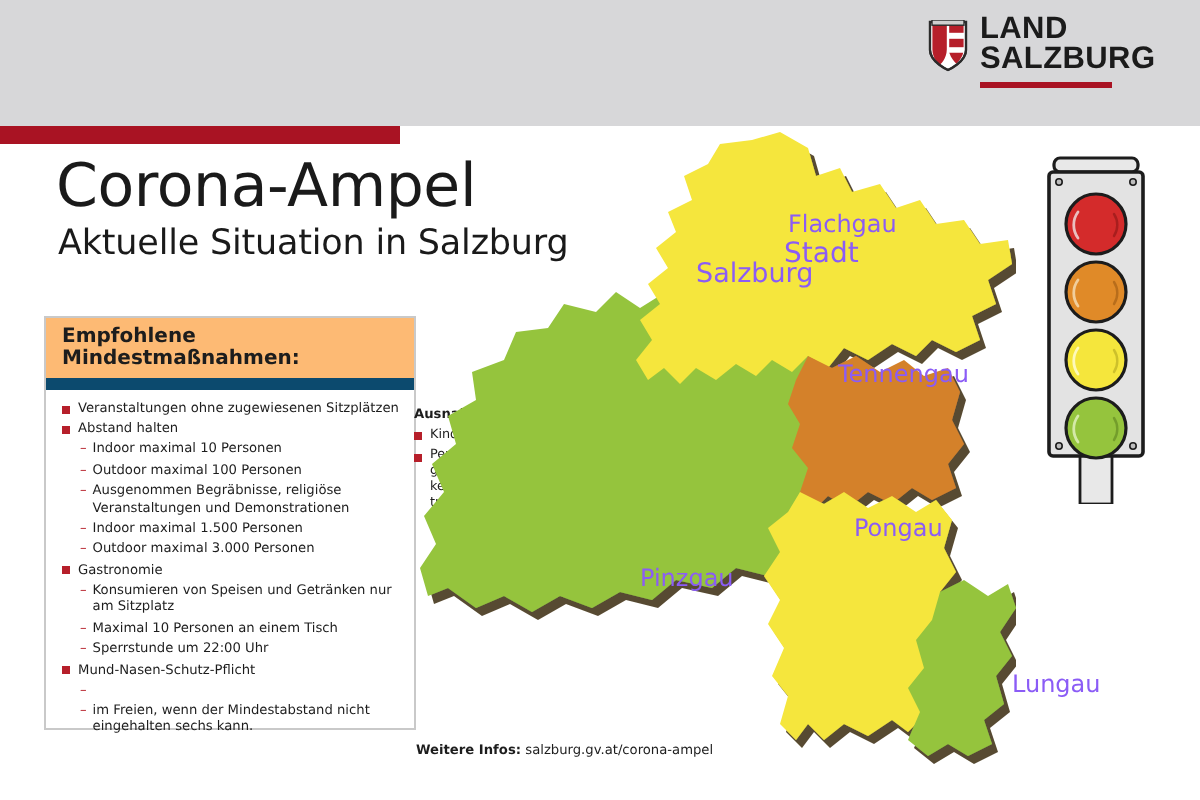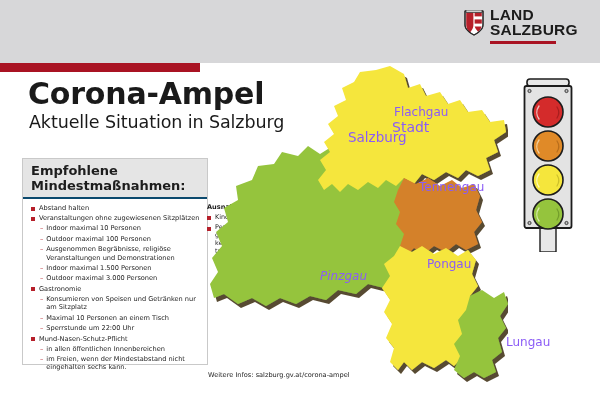--- a/index.html
+++ b/index.html
@@ -20,35 +20,35 @@
   .logo-text{display:flex;flex-direction:column;line-height:0.96;}
   .logo-text .l1,.logo-text .l2{
     font-family:"Liberation Sans","DejaVu Sans",sans-serif;
     font-size:15.5px;font-weight:700;color:#1b1b1b;letter-spacing:.2px;
   }
   .logo-underline{width:66px;height:3px;background:#a91323;margin-top:3px;}
 
   
   .title{
     position:absolute;left:28px;top:76px;
-    font-size:30px;font-weight:700;color:#1a1a1a;letter-spacing:-0.2px;white-space:nowrap;
+    font-size:30px;font-weight:400;color:#1a1a1a;letter-spacing:-0.2px;white-space:nowrap;
   }
   .subtitle{
     position:absolute;left:29px;top:112px;
     font-size:17.5px;font-weight:400;color:#1a1a1a;letter-spacing:-0.1px;white-space:nowrap;
   }
 
   
   .measures{
     position:absolute;left:22px;top:158px;width:186px;height:207px;
     background:#ffffff;border:1px solid #c9c9c9;box-sizing:border-box;
   }
   .measures-head{
-    background:#e5e5e5;border-bottom:2px solid #0c4a6e;
-    padding:4px 7px 4px 8px;font-size:13px;font-weight:700;color:#1d1d1d;
+    background:#fdba74;border-bottom:6px solid #0c4a6e;
+    padding:4px 7px 4px 8px;font-size:10px;font-weight:700;color:#1d1d1d;
   }
   .measures-body{padding:5px 6px 4px 8px;}
   .m-item{display:flex;align-items:flex-start;margin-bottom:2.2px;}
   .m-bullet{
     width:4px;height:4px;background:#b61f2a;flex:none;margin:2.6px 4px 0 0;
   }
   .m-text{font-size:6.6px;color:#1d1d1d;line-height:1.22;}
   .m-sub{display:flex;align-items:flex-start;margin:0 0 2.2px 9px;}
   .m-dash{color:#b61f2a;font-size:6.6px;line-height:1.22;margin-right:3px;flex:none;}
   .m-subtext{font-size:6.6px;color:#1d1d1d;line-height:1.25;}
@@ -57,32 +57,32 @@
   .exceptions{position:absolute;left:207px;top:203px;width:104px;}
   .exc-head{font-size:6.6px;font-weight:700;color:#1d1d1d;margin-bottom:3px;}
   .exc-item{display:flex;align-items:flex-start;margin-bottom:2.5px;}
   .exc-bullet{width:4px;height:4px;background:#b61f2a;flex:none;margin:2.3px 4px 0 0;}
   .exc-text{font-size:6.4px;color:#1d1d1d;line-height:1.22;}
 
   
   .weitere{
     position:absolute;left:208px;top:371px;font-size:6.6px;color:#1d1d1d;
   }
-  .weitere b{font-weight:400;margin-top:24px;}
+  .weitere b{font-weight:700;margin-top:24px;}
 
   
   .map{position:absolute;left:208px;top:66px;width:300px;height:326px;}
   .map svg{display:block;width:100%;height:100%;}
   .maplabel{
     position:absolute;font-size:12px;color:#8b5cf6;white-space:nowrap;
     font-family:"DejaVu Sans","Liberation Sans",sans-serif;
   }
   .lbl-flachgau{left:394px;top:105px;}
   .lbl-tennengau{left:419px;top:180px;}
-  .lbl-pinzgau{left:320px;top:269px;font-style:italic;}
+  .lbl-pinzgau{left:320px;top:282px;}
   .lbl-pongau{left:427px;top:257px;}
   .lbl-lungau{left:506px;top:335px;}
   .lbl-stadt-small{left:352px;top:119px;font-size:14px;margin-left:40px;}
   .lbl-stadt-big{left:348px;top:129px;font-size:13.5px;}
 
   
   .tl{position:absolute;left:519px;top:76px;width:58px;height:176px;}
   .tl svg{display:block;}
 </style>
 </head>
@@ -114,26 +114,26 @@
   </div>
 
   <div class="title">Corona-Ampel</div>
   <div class="subtitle">Aktuelle Situation in Salzburg</div>
 
   <div class="measures">
     <div class="measures-head">Empfohlene Mindestmaßnahmen:</div>
     <div class="measures-body" id="measures-body">
         <div class="m-item">
           <span class="m-bullet"></span>
+          <span class="m-text">Veranstaltungen ohne zugewiesenen Sitzplätzen</span>
+        </div>
+        <div class="m-item">
+          <span class="m-bullet"></span>
           <span class="m-text">Abstand halten</span>
         </div>
-        <div class="m-item">
-          <span class="m-bullet"></span>
-          <span class="m-text">Veranstaltungen ohne zugewiesenen Sitzplätzen</span>
-        </div>
         <div class="m-sub">
           <span class="m-dash">–</span>
           <span class="m-subtext">Indoor maximal 10 Personen</span>
         </div>
         <div class="m-sub">
           <span class="m-dash">–</span>
           <span class="m-subtext">Outdoor maximal 100 Personen</span>
         </div>
         <div class="m-sub">
           <span class="m-dash">–</span>
@@ -162,21 +162,20 @@
         <div class="m-sub">
           <span class="m-dash">–</span>
           <span class="m-subtext">Sperrstunde um 22:00 Uhr</span>
         </div>
         <div class="m-item">
           <span class="m-bullet"></span>
           <span class="m-text">Mund-Nasen-Schutz-Pflicht</span>
         </div>
         <div class="m-sub">
           <span class="m-dash">–</span>
-          <span class="m-subtext">in allen öffentlichen Innenbereichen</span>
         </div>
         <div class="m-sub">
           <span class="m-dash">–</span>
           <span class="m-subtext">im Freien, wenn der Mindestabstand nicht eingehalten sechs kann.</span>
         </div>
       </div>
   </div>
 
   <div class="exceptions">
     <div class="exc-head">Ausnahmen:</div>

